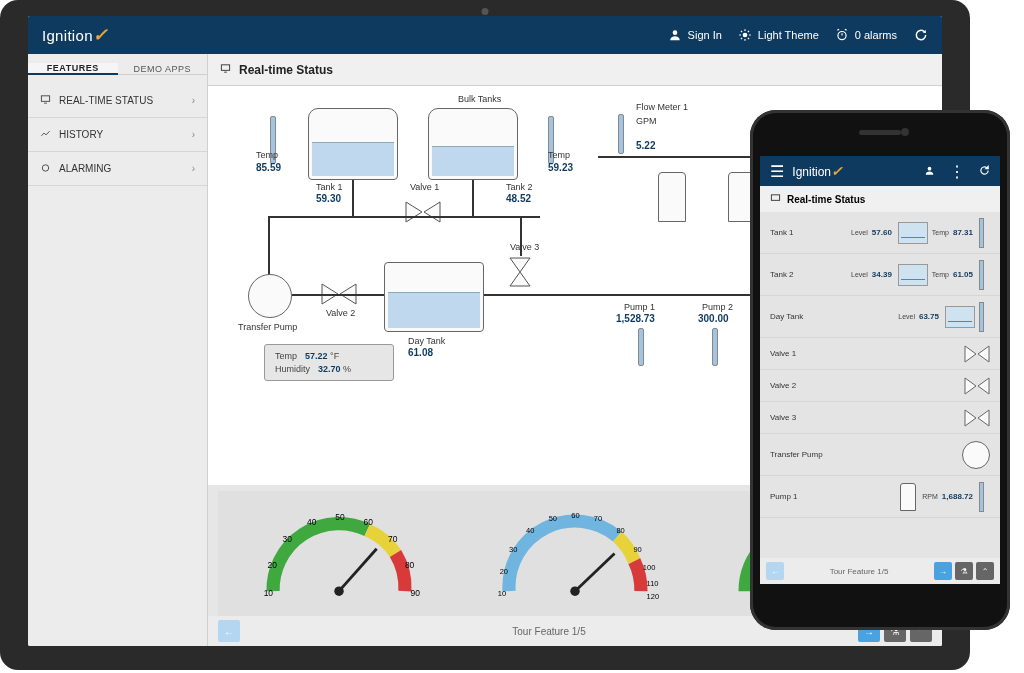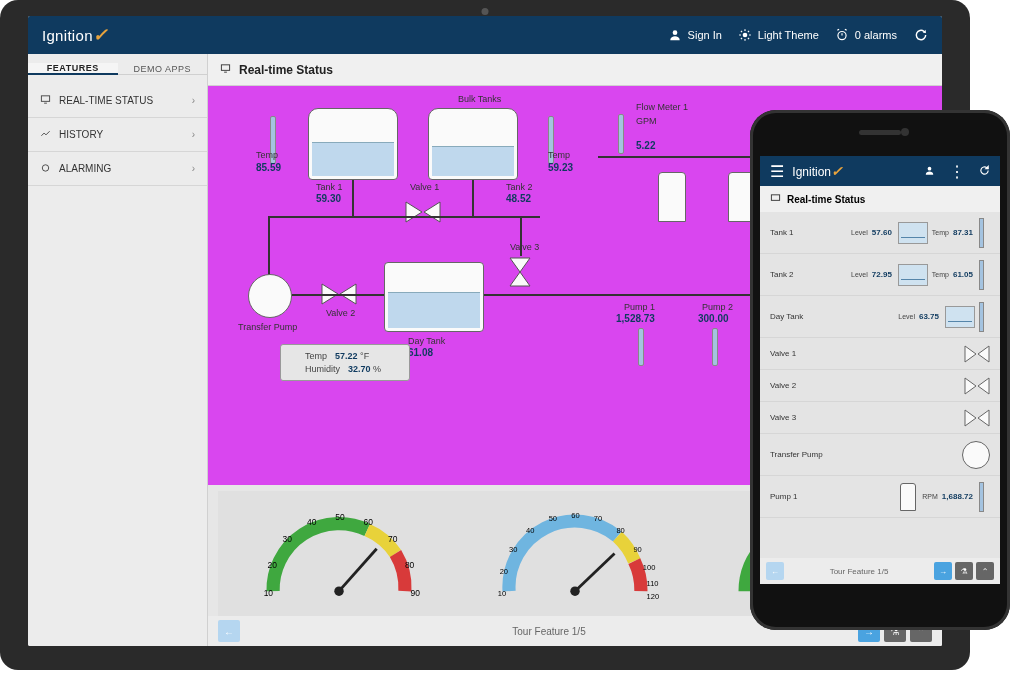--- a/index.html
+++ b/index.html
@@ -22,40 +22,40 @@
   .app-body { flex: 1; display: flex; overflow: hidden; }
   .sidebar { width: 180px; background: #ececec; display: flex; flex-direction: column; border-right: 1px solid #d0d0d0; }
   .tabs { display: flex; height: 30px; align-items: center; }
   .tab { flex: 1; font-size: 9px; letter-spacing: 0.5px; display: flex; align-items: center; justify-content: center; color: #555; cursor: pointer; border-bottom: 1px solid #d0d0d0; }
   .tab.active { background: #f5f5f5; border-bottom: 2px solid #0f3a5f; color: #222; font-weight: 600; }
   .nav-item { display: flex; align-items: center; padding: 10px 12px; font-size: 10px; color: #333; border-bottom: 1px solid #d6d6d6; cursor: pointer; gap: 8px; }
   .nav-item .chev { margin-left: auto; color: #888; font-size: 10px; }
 
   .content { flex: 1; display: flex; flex-direction: column; background: #e6e6e6; }
   .page-title-bar { height: 32px; padding: 0 12px; display: flex; align-items: center; gap: 8px; font-size: 12px; font-weight: 600; color: #222; background: #f0f0f0; border-bottom: 1px solid #d0d0d0; }
-  .diagram { flex: 1; background: #d946ef; position: relative; overflow: hidden; }
+  .diagram { flex: 1; background: #ffffff; position: relative; overflow: hidden; }
   .gauges { height: 125px; background: #e0e0e0; margin: 6px 10px 0; display: flex; gap: 14px; padding: 6px 10px; }
   .gauge { flex: 1; position: relative; }
   .tour-bar { height: 30px; background: #ececec; display: flex; align-items: center; padding: 0 10px; font-size: 10px; color: #666; }
   .tour-nav { width: 22px; height: 22px; background: #b5d6f0; display: flex; align-items: center; justify-content: center; border-radius: 2px; color: #fff; cursor: pointer; }
   .tour-nav.fwd { background: #4aa3e0; }
   .tour-spacer { flex: 1; text-align: center; }
   .tour-action { width: 22px; height: 22px; background: #666; color: #fff; display: flex; align-items: center; justify-content: center; margin-left: 4px; border-radius: 2px; cursor: pointer; font-size: 10px; }
 
   
   .d-label { position: absolute; font-size: 9px; color: #333; }
   .d-value { position: absolute; font-size: 10px; font-weight: 700; color: #0f3a5f; }
   .tank { position: absolute; background: #fafafa; border: 1.5px solid #666; border-radius: 10px 10px 4px 4px; }
   .tank-fill { position: absolute; bottom: 3px; left: 3px; right: 3px; background: #bfd8ed; border-top: 1px solid #8ab; }
   .pipe-h { position: absolute; height: 2px; background: #333; }
   .pipe-v { position: absolute; width: 2px; background: #333; }
   .therm { position: absolute; width: 6px; background: #a4c3e0; border: 1px solid #888; border-radius: 2px; }
   .pump-body { position: absolute; background: #fafafa; border: 1.5px solid #666; border-radius: 50%; }
   .agitator { position: absolute; background: #fafafa; border: 1.5px solid #666; }
-  .envbox { position: absolute; border: 1px solid #999; border-radius: 3px; padding: 6px 24px; font-size: 9px; color: #444; background: #e6e6e6; margin-left: 16px; }
+  .envbox { position: absolute; border: 1px solid #999; border-radius: 3px; padding: 6px 10px; font-size: 9px; color: #444; background: #e6e6e6; }
   .envbox .v { color: #0f3a5f; font-weight: 700; margin-left: 8px; }
 
   
   .phone-frame { position: absolute; top: 110px; left: 750px; width: 260px; height: 520px; background: #111; border-radius: 26px; padding: 46px 10px 46px; box-shadow: 0 0 0 3px #333 inset; }
   .phone-speaker { position: absolute; top: 20px; left: 50%; transform: translateX(-50%); width: 42px; height: 5px; background: #333; border-radius: 3px; }
   .phone-cam { position: absolute; top: 18px; left: 58%; width: 8px; height: 8px; background: #333; border-radius: 50%; }
   .phone-screen { width: 100%; height: 100%; background: #e4e4e4; display: flex; flex-direction: column; overflow: hidden; }
   .phone-header { height: 30px; background: #0f3a5f; display: flex; align-items: center; padding: 0 10px; color: #fff; gap: 8px; }
   .phone-title { height: 26px; background: #f0f0f0; display: flex; align-items: center; padding: 0 10px; font-size: 10px; font-weight: 600; gap: 6px; }
   .phone-list { flex: 1; background: #e4e4e4; overflow: hidden; }
@@ -352,21 +352,21 @@
         <div class="mini-chart"></div>
         <span class="rstat">Temp</span>
         <span class="rval">87.31</span>
         <div class="mini-bar"></div>
       </div>
 
       <div class="phone-row">
         <span class="rlabel">Tank 2</span>
         <span style="flex:1"></span>
         <span class="rstat">Level</span>
-        <span class="rval">72.95</span>
+        <span class="rval">34.39</span>
         <div class="mini-chart"></div>
         <span class="rstat">Temp</span>
         <span class="rval">61.05</span>
         <div class="mini-bar"></div>
       </div>
 
       <div class="phone-row">
         <span class="rlabel">Day Tank</span>
         <span style="flex:1"></span>
         <span class="rstat">Level</span>

